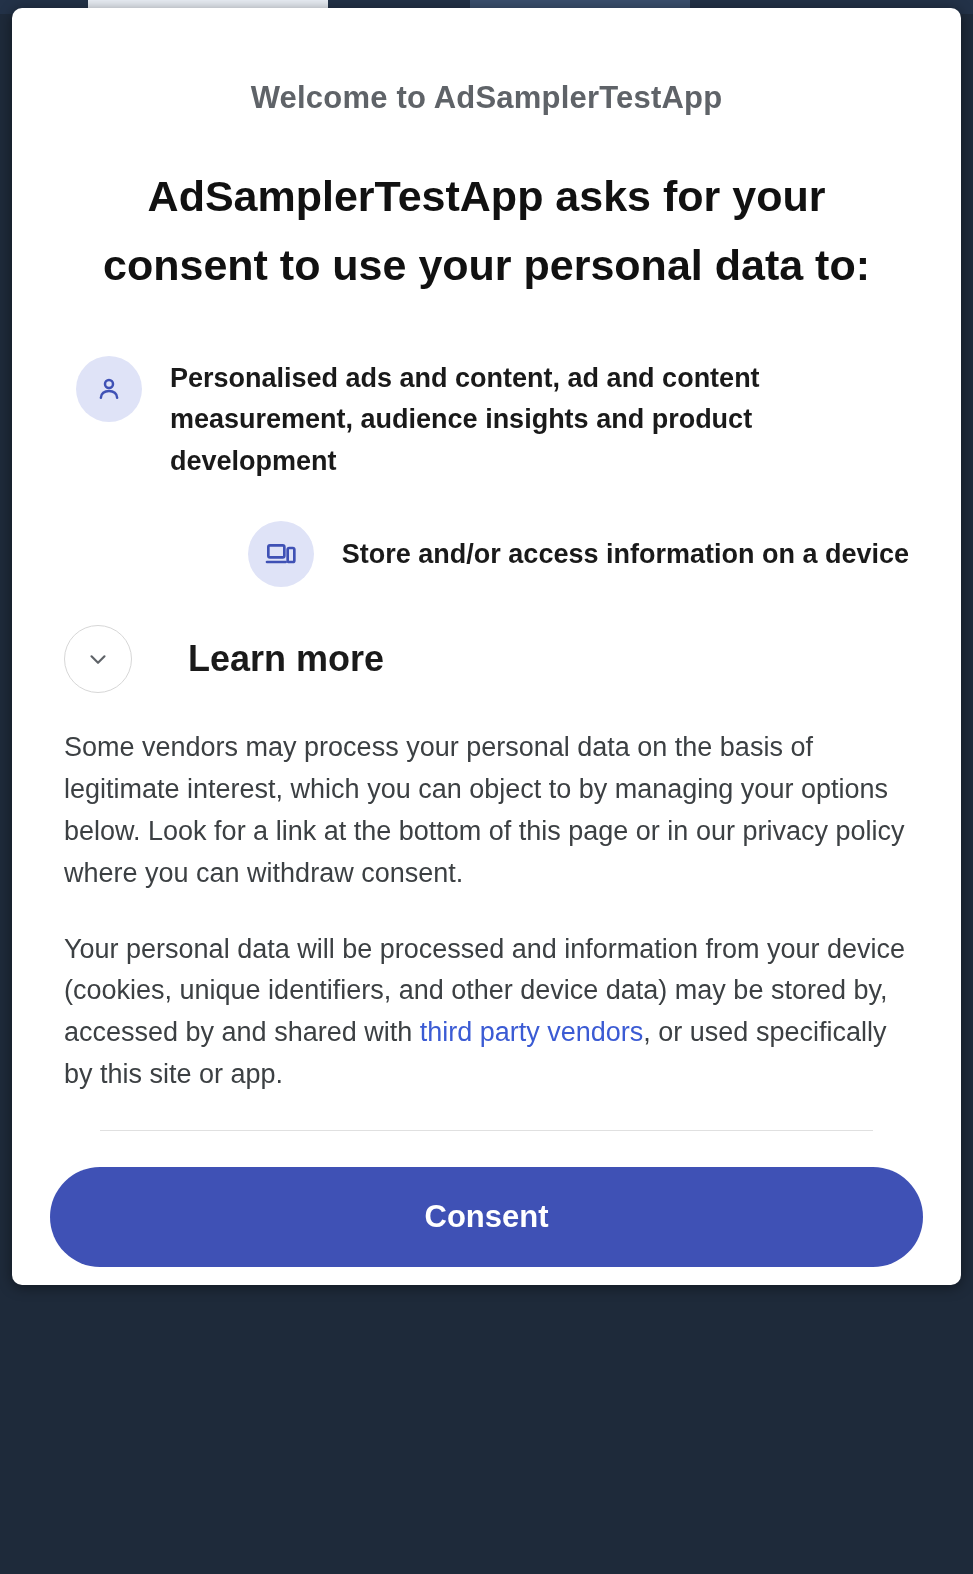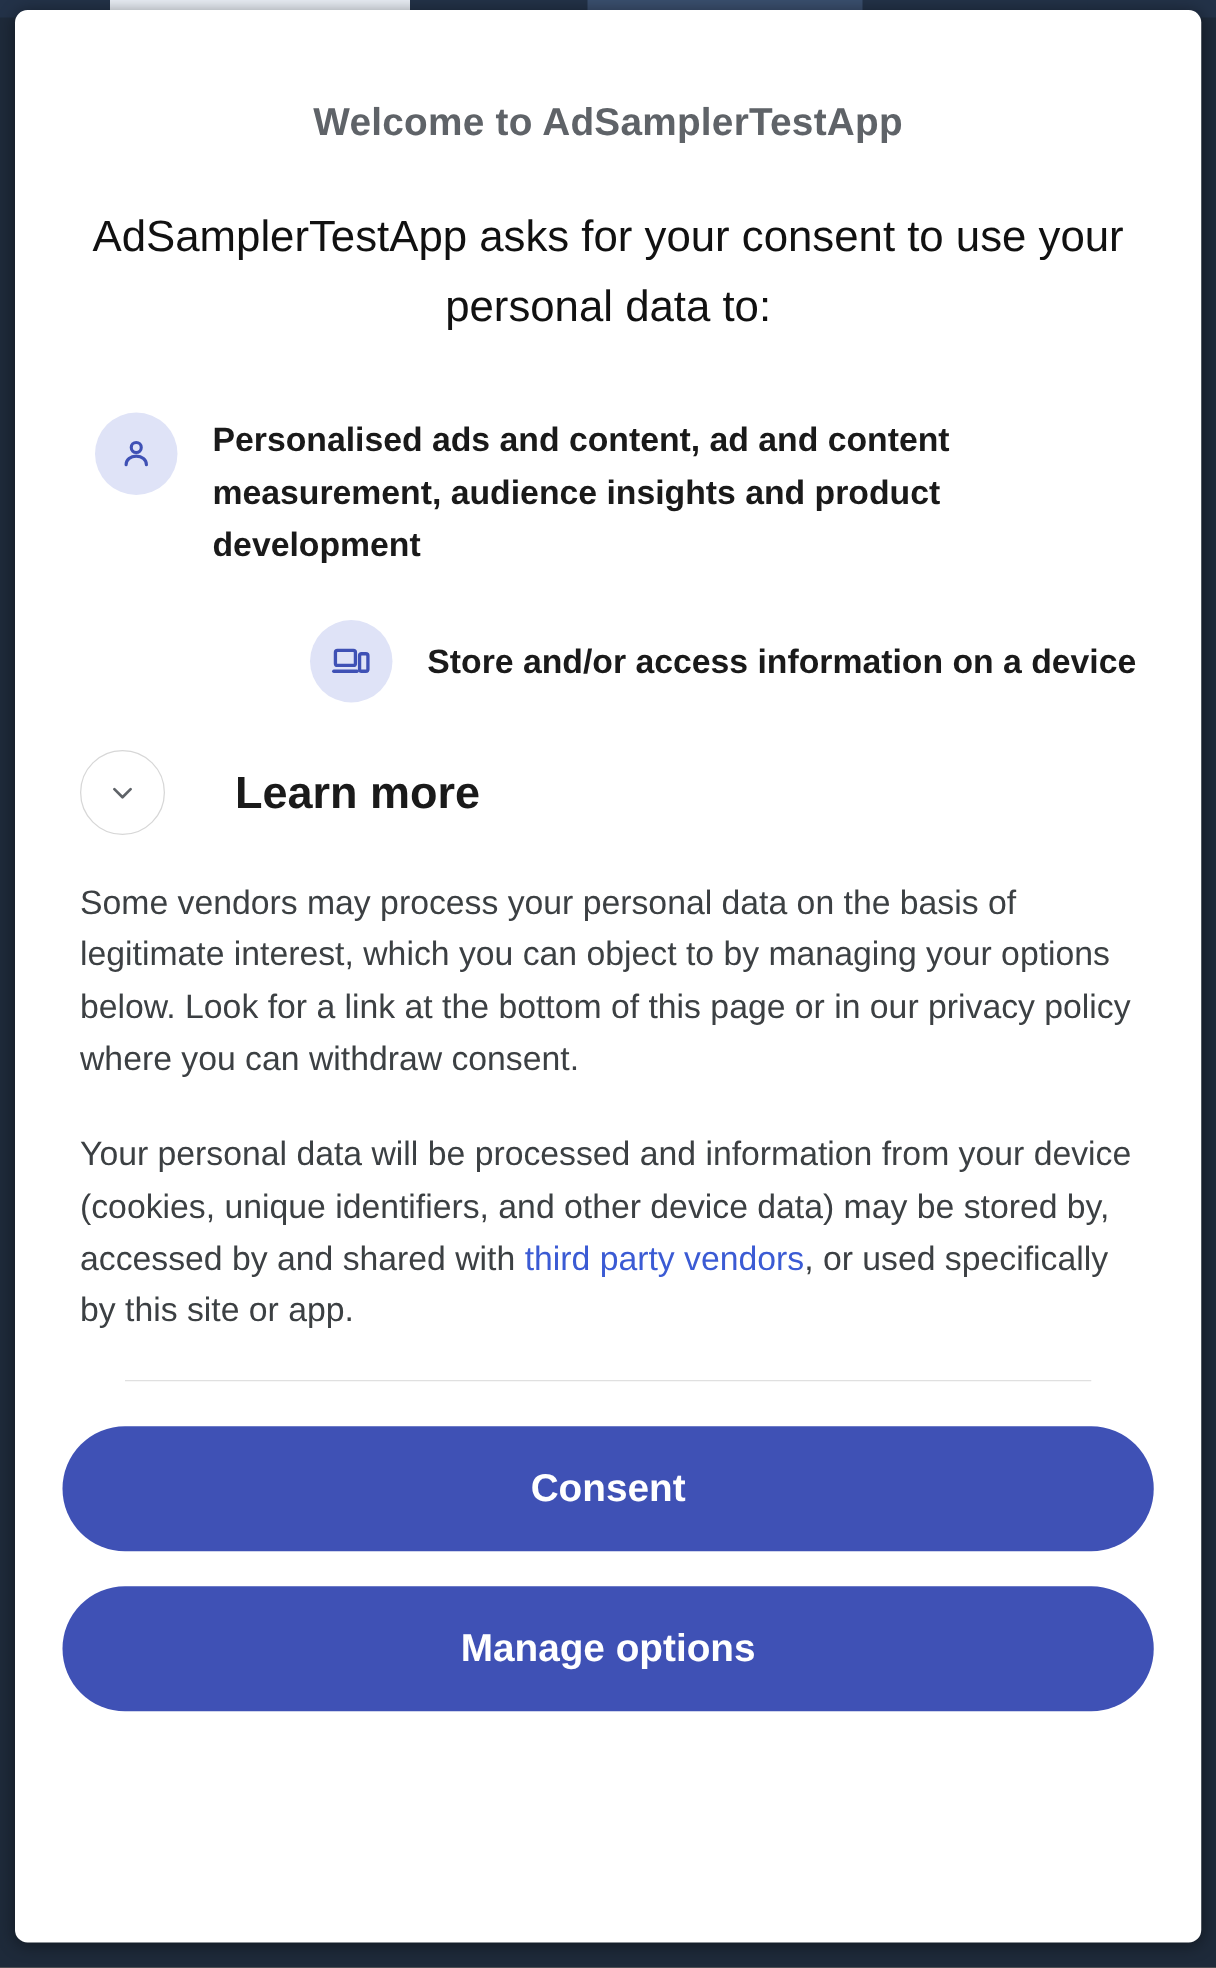--- a/index.html
+++ b/index.html
@@ -39,42 +39,42 @@
     left: 700px; top: 0;
     width: 170px; height: 14px;
     background: #233248;
   }
 
   .dialog {
     position: absolute;
     left: 12px;
     top: 8px;
     width: 949px;
-    height: 1546px;
+    height: 1277px;
     background: #ffffff;
     border-radius: 10px;
     box-shadow: 0 2px 14px rgba(0,0,0,0.45);
     overflow: hidden;
     box-sizing: border-box;
   }
 
   .welcome {
     text-align: center;
     color: #5f6368;
     font-size: 31px;
     font-weight: bold;
     margin: 72px 0 0 0;
     letter-spacing: 0.2px;
   }
 
   .headline {
     text-align: center;
     color: #111111;
-    font-size: 35px;
-    font-weight: normal;
+    font-size: 43px;
+    font-weight: bold;
     line-height: 1.6;
     margin: 46px 52px 0 52px;
   }
 
   .purposes {
     margin: 56px 0 0 0;
   }
   .purpose-row {
     display: flex;
     align-items: flex-start;

